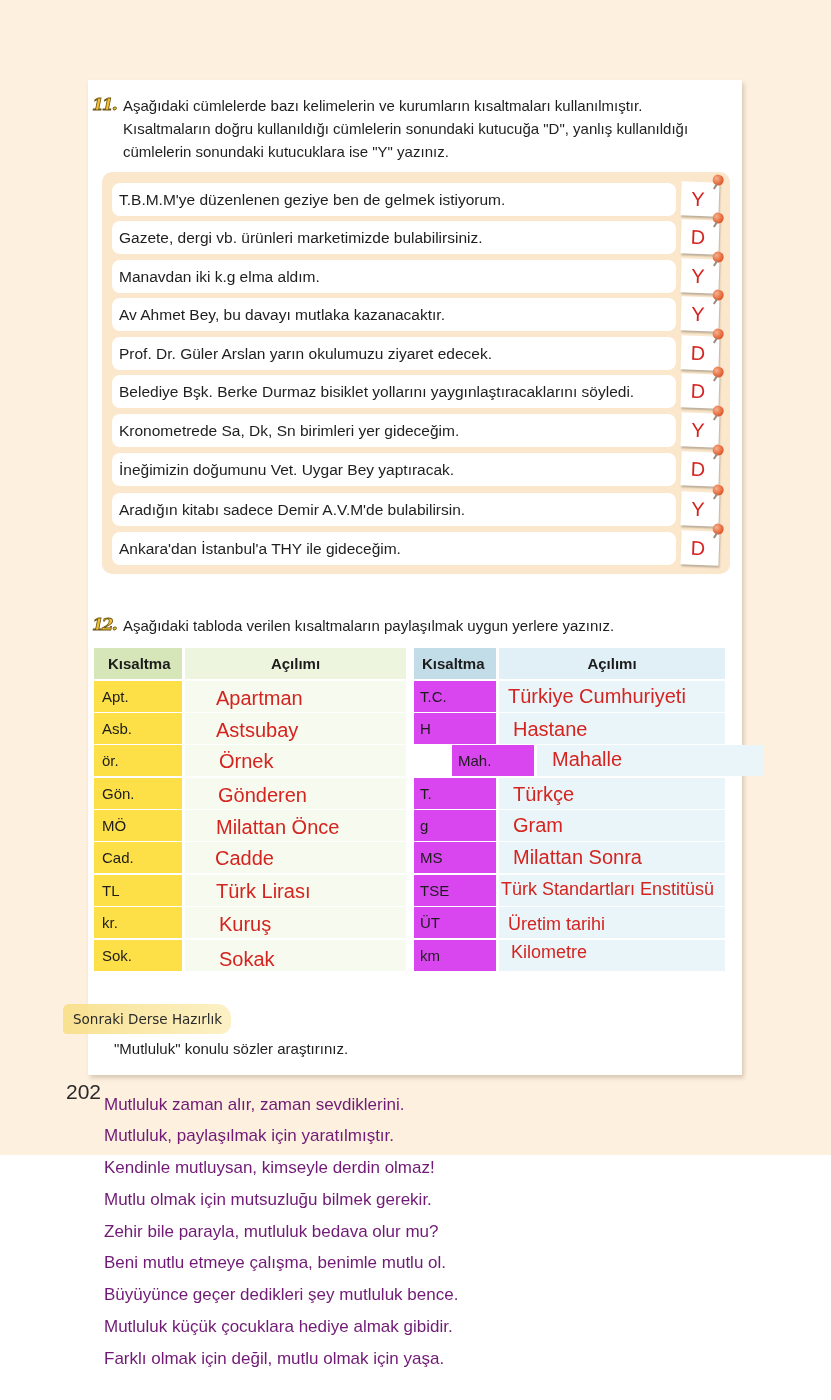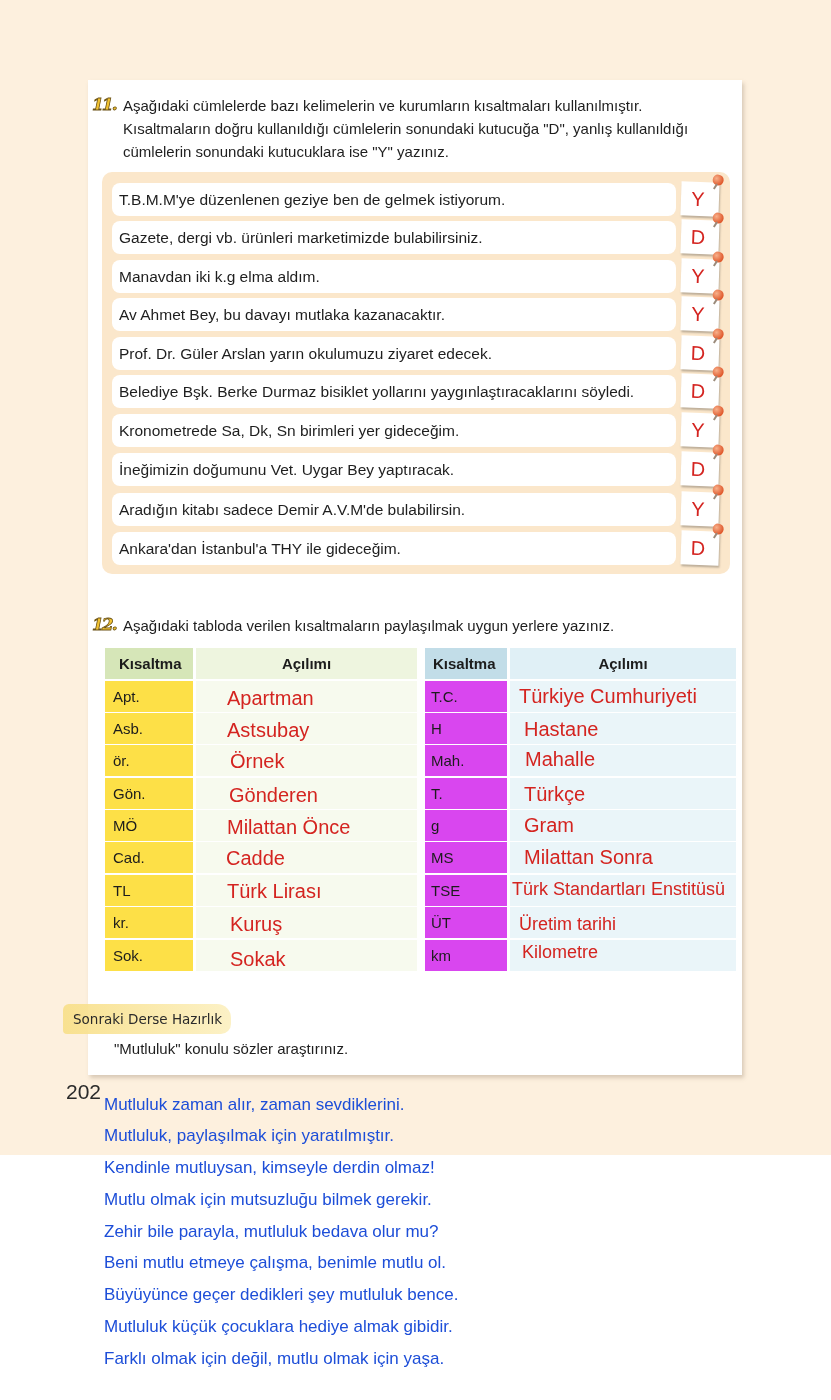--- a/index.html
+++ b/index.html
@@ -65,21 +65,21 @@
     position: absolute; right: -4px; top: -8px; width: 11px; height: 11px;
     border-radius: 50%;
     background: radial-gradient(circle at 35% 35%, #f7b08a, #e0592c 70%);
   }
   .pin::after {
     content: ""; position: absolute; left: 2px; top: 9px; width: 2px; height: 6px;
     background: #9a8a7a; transform: rotate(30deg);
   }
   
   .tbl { position: absolute; top: 648px; width: 312px; }
-  .tbl-row { position: absolute; left: 11px; height: 31px; width: 312px; }
+  .tbl-row { position: absolute; left: 0; height: 31px; width: 312px; }
   .cell-abbr, .cell-exp {
     position: absolute; top: 0; height: 31px; line-height: 31px;
     font-size: 15px;
   }
   .green .cell-abbr { left: 0; width: 88px; background: #fde047; padding-left: 8px; }
   .green .cell-exp  { left: 91px; width: 221px; background: #f7faee; }
   .blue  .cell-abbr { left: 0; width: 82px; background: #d946ef; padding-left: 6px; }
   .blue  .cell-exp  { left: 85px; width: 226px; background: #eaf5f9; }
   .hdr .cell-abbr, .hdr .cell-exp { font-weight: bold; font-size: 15px; }
   .hdr .cell-exp { text-align: center; }
@@ -103,21 +103,21 @@
   .prep-text {
     position: absolute; left: 114px; top: 1040px;
     font-size: 15px; color: #1e1e1e;
   }
   .page-number {
     position: absolute; left: 66px; top: 1080px;
     font-size: 21px; color: #2a2a2a;
   }
   .quote {
     position: absolute; left: 104px;
-    font-size: 17px; color: #1d4ed8; white-space: nowrap;
+    font-size: 17px; color: #701a75; white-space: nowrap;
   }
 </style>
 </head>
 <body>
 
 <div class="bg-peach"></div>
 <div class="page-card"></div>
 
 <div class="q-num" style="left:92px; top:94px;">11.</div>
 <div class="q-text" style="left:123px; top:94px;">
@@ -251,21 +251,21 @@
   <div class="tbl-row" style="top:33px;">
     <div class="cell-abbr">T.C.</div>
     <div class="cell-exp"></div>
     <div class="red-ans" style="left:94px; top:0px;">Türkiye Cumhuriyeti</div>
   </div>
   <div class="tbl-row" style="top:65px;">
     <div class="cell-abbr">H</div>
     <div class="cell-exp"></div>
     <div class="red-ans" style="left:99px; top:1px;">Hastane</div>
   </div>
-  <div class="tbl-row" style="top:97px;">
+  <div class="tbl-row" style="top:97px;margin-left:38px;">
     <div class="cell-abbr">Mah.</div>
     <div class="cell-exp"></div>
     <div class="red-ans" style="left:100px; top:-1px;">Mahalle</div>
   </div>
   <div class="tbl-row" style="top:130px;">
     <div class="cell-abbr">T.</div>
     <div class="cell-exp"></div>
     <div class="red-ans" style="left:99px; top:1px;">Türkçe</div>
   </div>
   <div class="tbl-row" style="top:162px;">

